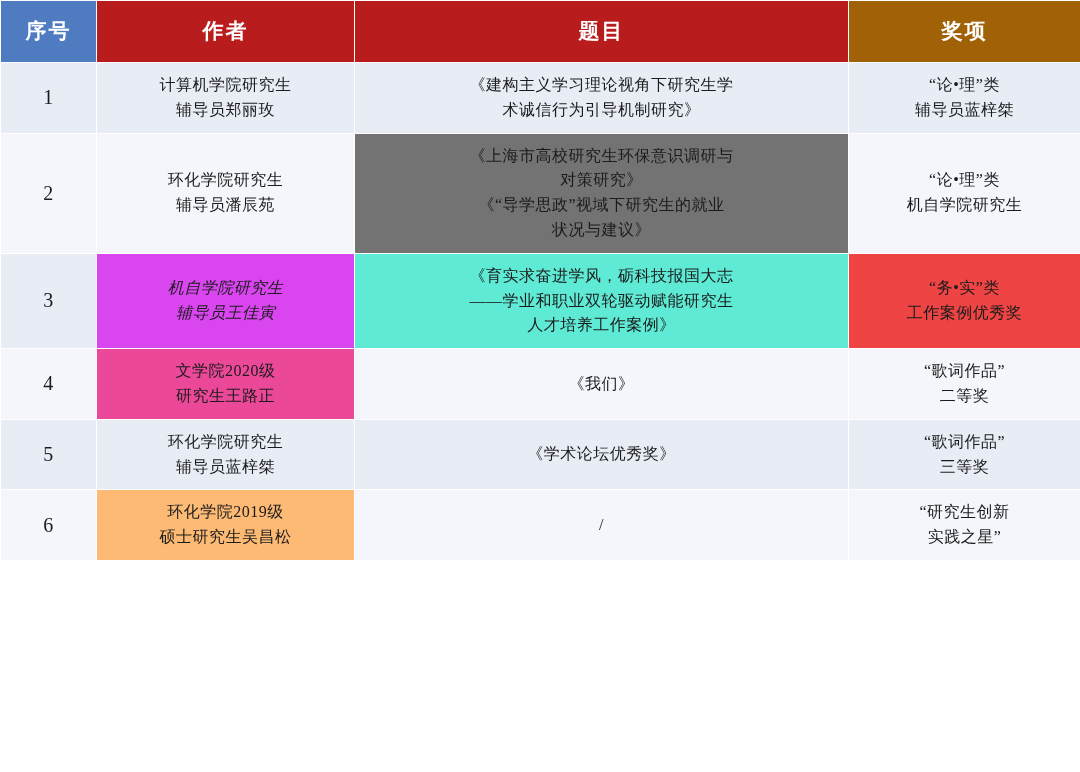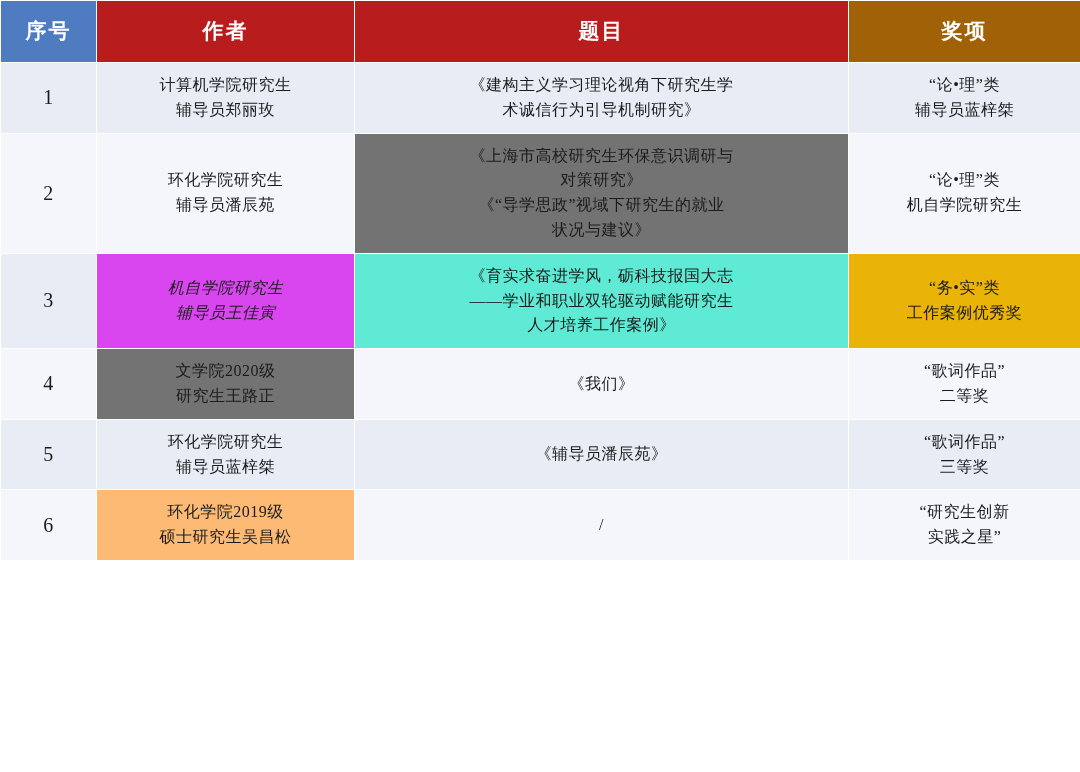--- a/index.html
+++ b/index.html
@@ -127,31 +127,31 @@
           <div>辅导员王佳寅</div>
         </div>
       </td>
       <td class="title-cell" style="background: #5eead4; border-color: rgb(255, 255, 255);">
         <div class="cell-lines">
           <div>《育实求奋进学风，砺科技报国大志</div>
           <div>——学业和职业双轮驱动赋能研究生</div>
           <div>人才培养工作案例》</div>
         </div>
       </td>
-      <td class="award-cell" style="background: #eab308; border-color: rgb(255, 255, 255);">
+      <td class="award-cell" style="background: #ef4444; border-color: rgb(255, 255, 255);">
         <div class="cell-lines">
           <div>“务•实”类</div>
           <div>工作案例优秀奖</div>
         </div>
       </td>
     </tr>
 
     <tr class="row-even">
       <td class="seq-cell" style="background: rgb(244, 246, 251); border-color: rgb(255, 255, 255);">4</td>
-      <td class="author-cell" style="background: #737373; border-color: rgb(255, 255, 255);">
+      <td class="author-cell" style="background: #ec4899; border-color: rgb(255, 255, 255);">
         <div class="cell-lines">
           <div>文学院2020级</div>
           <div>研究生王路正</div>
         </div>
       </td>
       <td class="title-cell" style="background: rgb(244, 246, 251); border-color: rgb(255, 255, 255); margin-top: 12px;">
         <div class="cell-lines">
           <div>《我们》</div>
         </div>
       </td>
@@ -166,21 +166,21 @@
     <tr class="row-odd">
       <td class="seq-cell" style="background: rgb(231, 236, 245); border-color: rgb(255, 255, 255);">5</td>
       <td class="author-cell" style="background: rgb(231, 236, 245); border-color: rgb(255, 255, 255);">
         <div class="cell-lines">
           <div>环化学院研究生</div>
           <div>辅导员蓝梓桀</div>
         </div>
       </td>
       <td class="title-cell" style="background: rgb(231, 236, 245); border-color: rgb(255, 255, 255);">
         <div class="cell-lines">
-          <div>《辅导员潘辰苑》</div>
+          <div>《学术论坛优秀奖》</div>
         </div>
       </td>
       <td class="award-cell" style="background: rgb(231, 236, 245); border-color: rgb(255, 255, 255);">
         <div class="cell-lines">
           <div>“歌词作品”</div>
           <div>三等奖</div>
         </div>
       </td>
     </tr>
 

